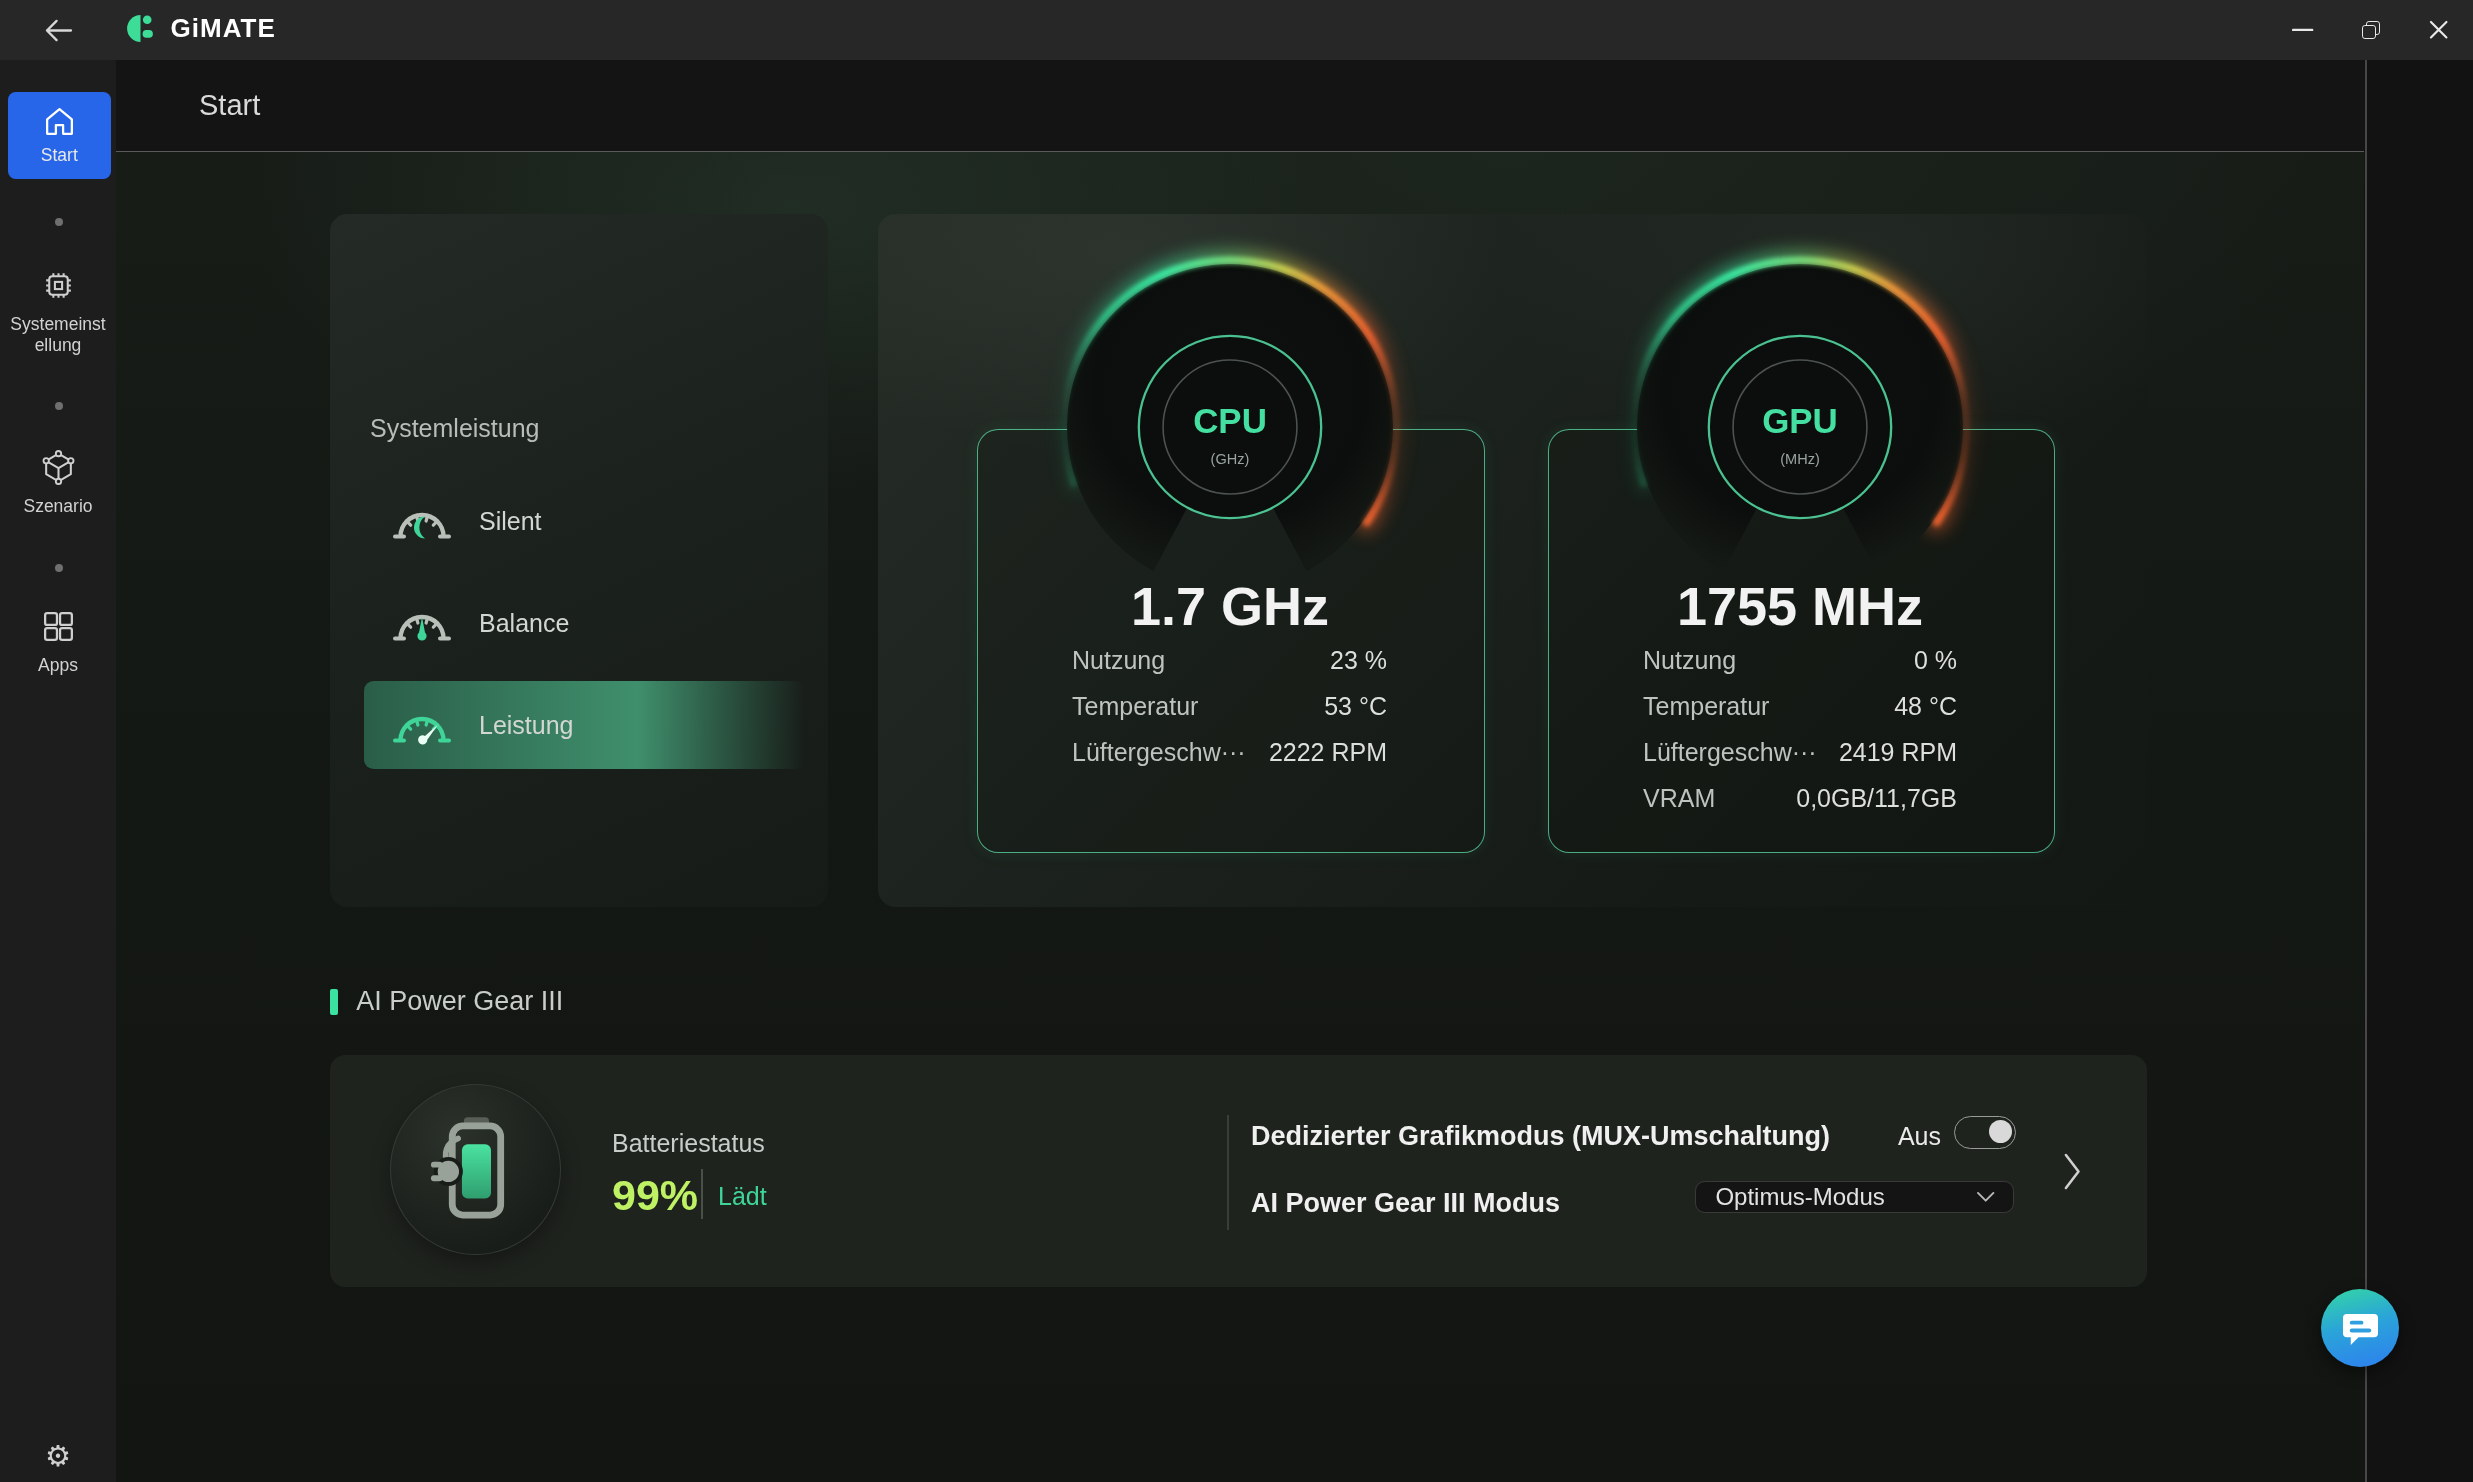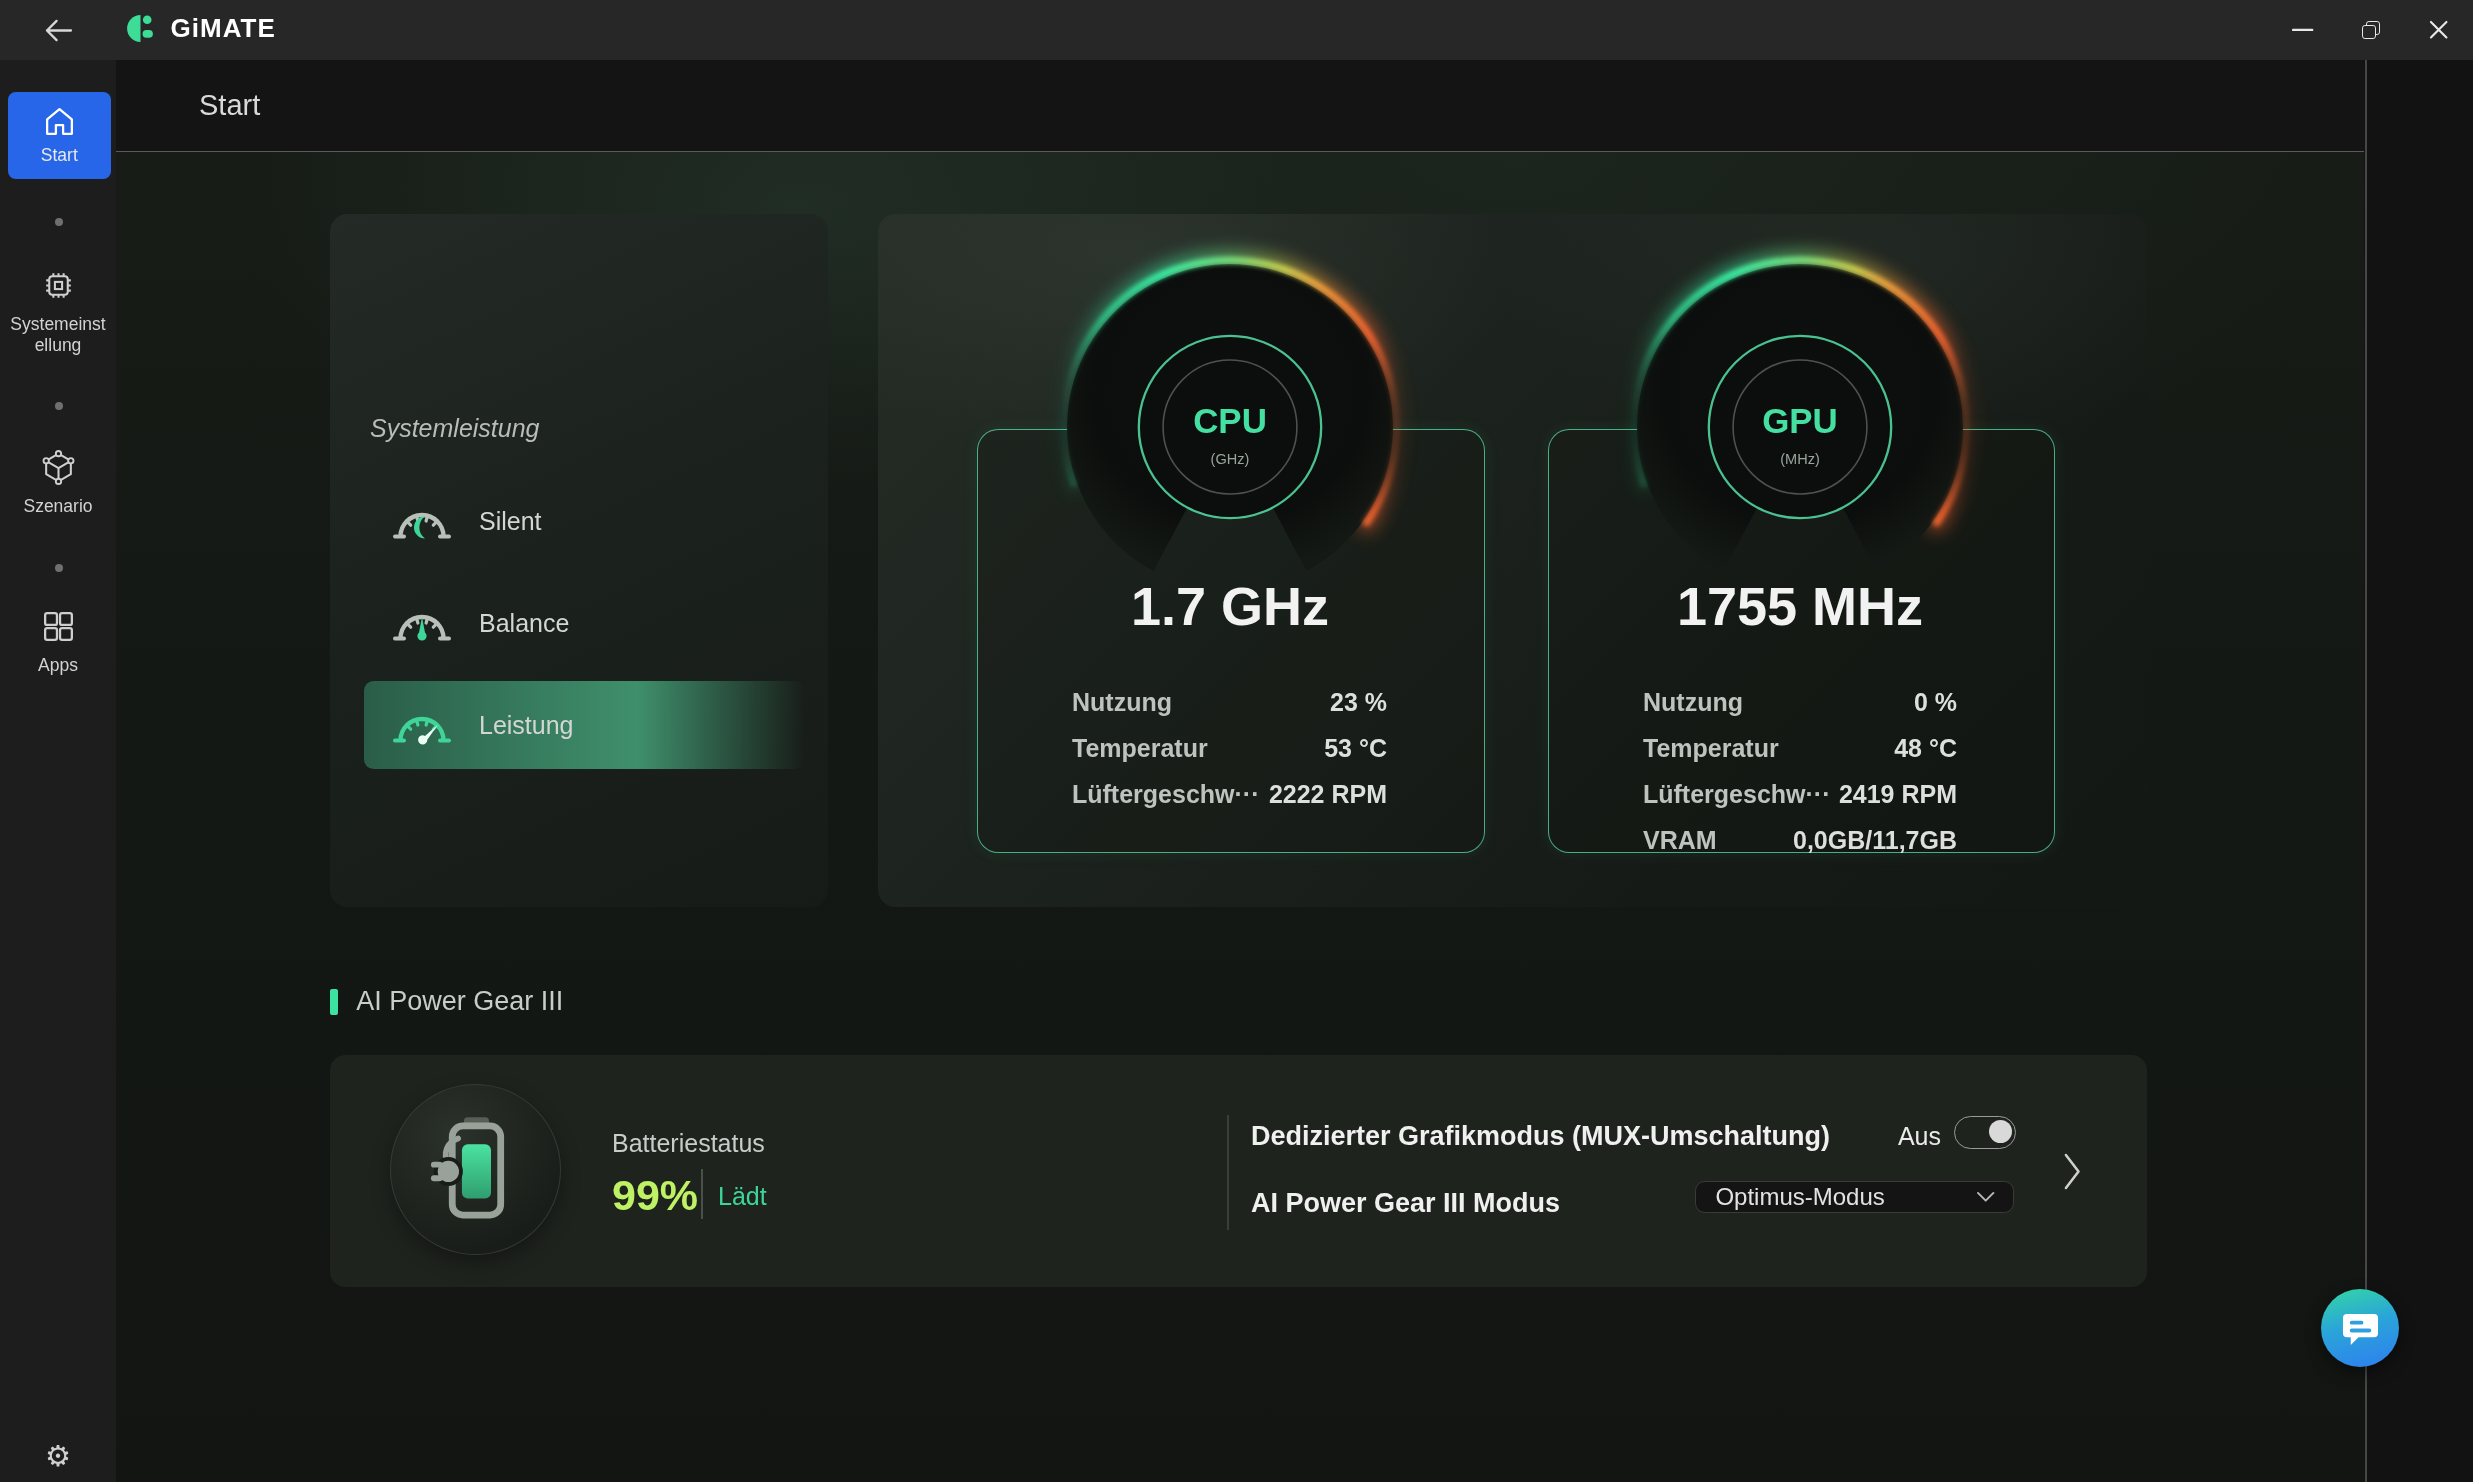--- a/index.html
+++ b/index.html
@@ -42,37 +42,37 @@
   .edge-line { position:absolute; left:2365px; top:60px; width:1.9px; height:1423px; background:#474747; }
   .right-col { position:absolute; left:2367px; top:60px; width:107px; height:1423px; background:#121212; }
 
   
   .left-panel { position:absolute; left:214px; top:62px; width:498px; height:693px; border-radius:17.5px;
     background:linear-gradient(155deg,#242b26 0%, #1b211c 48%, #161b17 100%); }
   .mode-dropdown { position:absolute; left:45px; top:57px; width:407px; height:61px; border:1.9px solid #52dca2; border-radius:31px; background:#10130f; display:flex; align-items:center; cursor:pointer; box-shadow:0 0 9.7px rgba(60,210,150,0.18); }
   .mode-dropdown .dd-text { color:#eceeec; font-size:25px; margin-left:17.5px; }
   .mode-dropdown svg.leaf { margin-left:41px; }
   .mode-dropdown .dd-chev { margin-left:auto; margin-right:39px; }
-  .panel-sect { position:absolute; left:40px; top:200px; color:#b9bdb9; font-size:25px;font-style:italic; }
+  .panel-sect { position:absolute; left:40px; top:200px; color:#b9bdb9; font-size:25px; }
   .mode-row { position:absolute; left:34px; width:441px; height:88px; display:flex; align-items:center; gap:27px; cursor:pointer; border-radius:9.7px; padding-left:28px; }
   .mode-row .mode-label { color:#d3d7d3; font-size:25px; }
   .mode-row.selected { background:linear-gradient(90deg, #2a5d48 0%, #3f8f6c 62%, rgba(63,143,108,0) 100%); }
 
   
   .gauges-card { position:absolute; left:762px; top:62px; width:1269px; height:693px; border-radius:17.5px;
     background:
       radial-gradient(543px 291px at 20% 6%, rgba(130,150,136,0.10), transparent 70%),
       radial-gradient(543px 291px at 78% 6%, rgba(130,150,136,0.08), transparent 70%),
       linear-gradient(135deg, #262d27 0%, #1c221d 40%, #161a16 75%, #141814 100%); }
   .stat-card { position:absolute; top:215px; height:424px; border-radius:21.3px; border:1.9px solid rgba(95,224,170,0.75); background:rgba(12,16,13,0.22); box-shadow:0 0 15.5px rgba(60,200,150,0.10); }
   .stat-card.cpu { left:99px; width:508px; }
   .stat-card.gpu { left:670px; width:507px; }
   .gauge-svg { position:absolute; top:19.4px; }
   .big-value { position:absolute; top:361px; width:388px; text-align:center; color:#f2f2f2; font-size:54px; font-weight:bold; }
-  .stats { position:absolute; top:465px;font-weight:bold; }
+  .stats { position:absolute; top:423px; }
   .stat-row { display:flex; justify-content:space-between; align-items:center; height:46px; }
   .stat-row .sl { color:#bfc3bf; font-size:25px; }
   .stat-row .sv { color:#dcdfdc; font-size:25px;text-align:right; }
 
   
   .section-title { position:absolute; left:214px; top:834px; display:flex; align-items:center; gap:18.4px; }
   .title-bar { width:7.8px; height:26px; background:#3ce2a0; border-radius:1.9px; }
   .section-title span { color:#c9cdc9; font-size:27px; }
 
   

